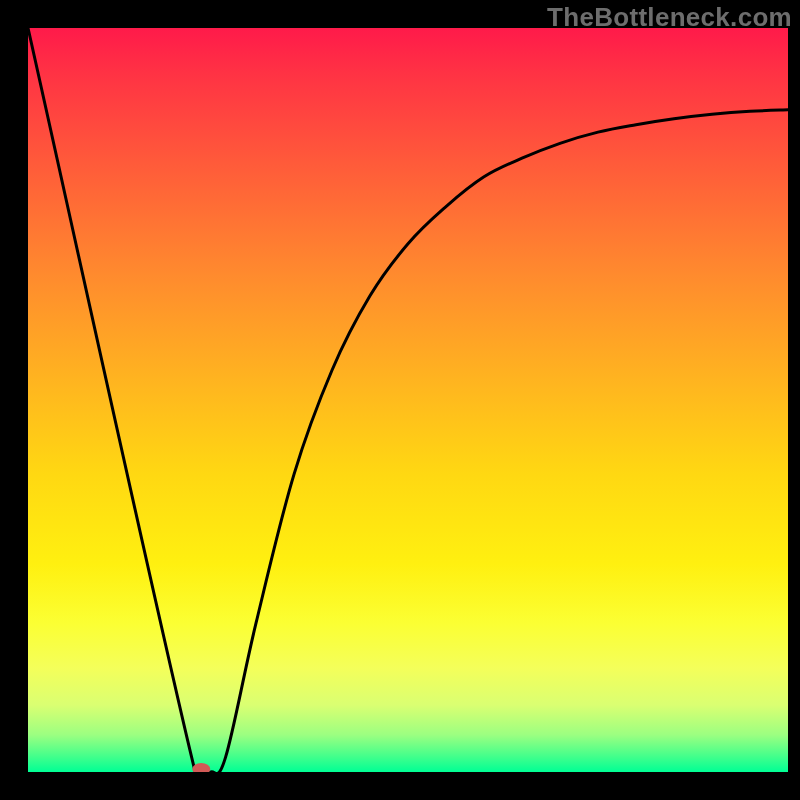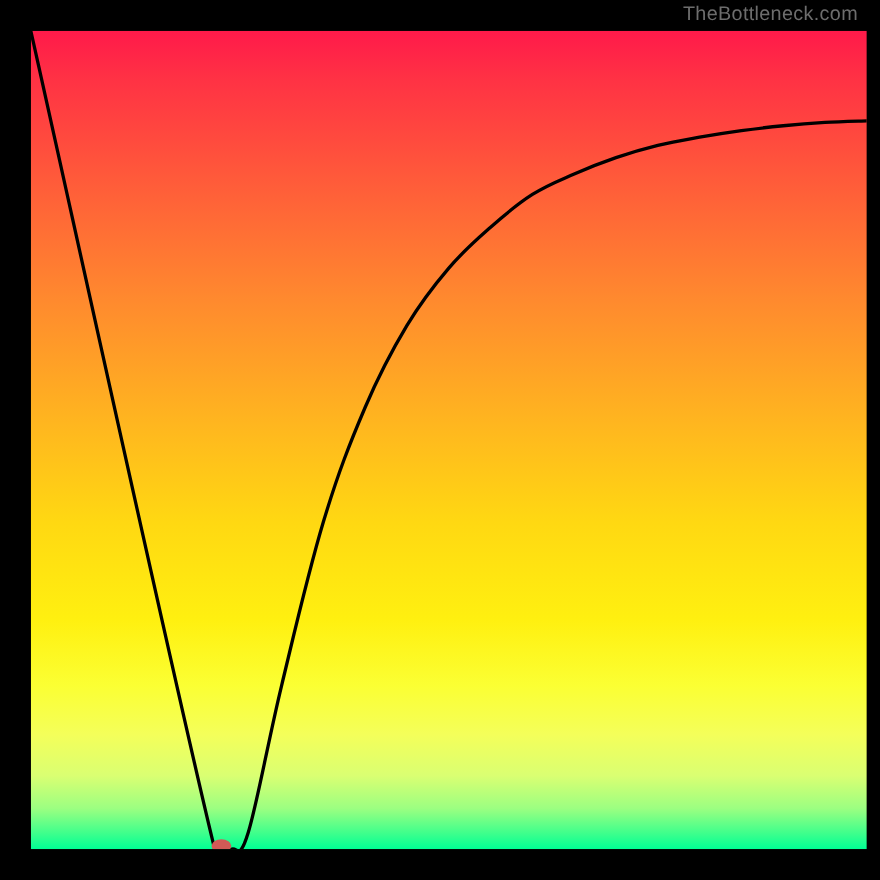--- a/index.html
+++ b/index.html
@@ -13,23 +13,23 @@
   .frame {
     position: relative;
     width: 800px;
     height: 800px;
     background: #000000;
     box-sizing: border-box;
   }
   .watermark {
     position: absolute;
     top: 2px;
-    right: 20px;
-    font-size: 18px;
-    font-weight: 400;
+    right: 8px;
+    font-size: 26px;
+    font-weight: 700;
     color: #6d6d6d;
     letter-spacing: 0.3px;
     z-index: 10;
   }
   .plot-area {
     position: absolute;
     left: 28px;
     right: 12px;
     top: 28px;
     bottom: 28px;

